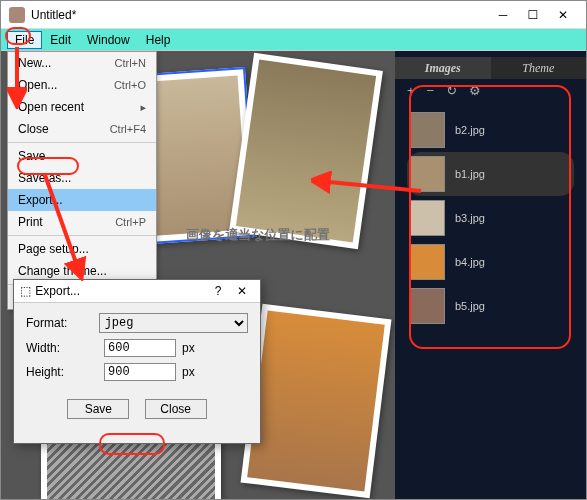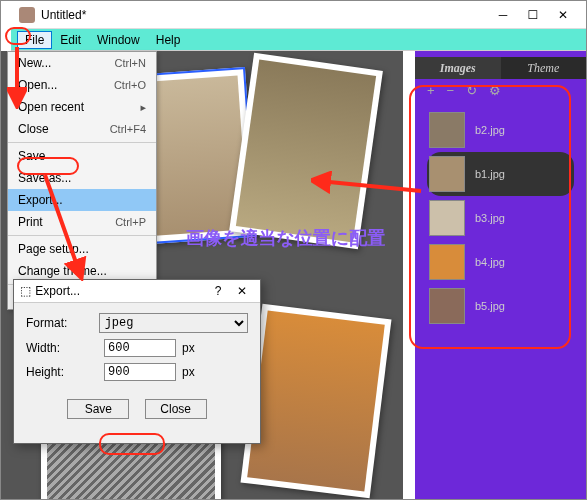--- a/index.html
+++ b/index.html
@@ -1,18 +1,18 @@
 <!DOCTYPE html>
 <html><head>
 <meta charset="utf-8">
 <style>
 * { margin: 0; padding: 0; box-sizing: border-box; font-family: "Segoe UI", Arial, sans-serif; }
 body { background: #444; width: 587px; height: 500px; overflow: hidden; position: relative; }
 
-.window { background: #fff; width: 587px; height: 500px; border: 1px solid #888; position: relative; padding-left: 10px; }
+.window { background: #fff; width: 587px; height: 500px; border: 1px solid #888; position: relative; }
 .titlebar { height: 28px; background: #fff; display: flex; align-items: center; padding: 0 8px; border-bottom: 1px solid #ddd; }
 .titlebar .icon { width: 16px; height: 16px; margin-right: 6px; background: #a87; border-radius: 3px; display: flex; align-items: center; justify-content: center; }
 .titlebar .title { font-size: 12px; flex: 1; }
 .titlebar .winbtn { width: 30px; height: 20px; display: flex; align-items: center; justify-content: center; font-size: 12px; cursor: pointer; }
 
 .menubar { height: 22px; background: #5eead4; display: flex; align-items: center; padding-left: 6px; font-size: 12px; border-bottom: 1px solid #ccc; }
 .menubar .mitem { padding: 2px 8px; cursor: pointer; }
 .menubar .mitem.active { background: #e5f1fb; border: 1px solid #0078d7; padding: 1px 7px; }
 
 .dropdown { position: absolute; top: 50px; left: 6px; width: 150px; background: #f4f4f4; border: 1px solid #999; box-shadow: 2px 2px 4px rgba(0,0,0,.2); z-index: 20; font-size: 12px; }
@@ -27,21 +27,21 @@
 .photo .img { width: 100%; height: 100%; }
 .ph1 { top: 20px; left: 130px; width: 120px; height: 170px; transform: rotate(-4deg); border: 2px solid #2a5fff; }
 .ph1 .img { background: linear-gradient(#c9b89a,#a89070); }
 .ph2 { top: 10px; left: 240px; width: 130px; height: 180px; transform: rotate(8deg); }
 .ph2 .img { background: linear-gradient(#8a7a5a,#b8a880); }
 .ph3 { top: 260px; left: 250px; width: 130px; height: 180px; transform: rotate(7deg); }
 .ph3 .img { background: linear-gradient(#d88c3a,#a8754a); }
 .ph4 { top: 380px; left: 40px; width: 180px; height: 100px; }
 .ph4 .img { background: repeating-linear-gradient(135deg,#aaa,#aaa 3px,#666 3px,#666 6px); }
 
-.sidepanel { position: absolute; right: 0; top: 50px; bottom: 0; width: 171px; background: #6d28d9; color: #ccc; }
+.sidepanel { position: absolute; right: 0; top: 50px; bottom: 0; width: 191px; background: #0f172a; color: #ccc; }
 .tabs { display: flex; height: 28px; padding-top: 6px; }
 .tab { flex: 1; text-align: center; font-size: 12px; line-height: 22px; cursor: pointer; }
 .tab.active { background: #3a3a3a; font-weight: bold; font-style: italic; font-family: Georgia, serif; }
 .tab.inactive { background: #2a2a2a; font-style: italic; font-family: Georgia, serif; }
 .toolrow { display: flex; gap: 12px; padding: 4px 12px; font-size: 13px; color: #aaa; }
 .toolrow span { cursor: pointer; }
 .thumblist { padding: 6px 12px; }
 .thumb { display: flex; align-items: center; padding: 4px 2px; cursor: pointer; }
 .thumb.sel { background: #333; border-radius: 14px; }
 .thumb .tpic { width: 36px; height: 36px; border: 1px solid #888; margin-right: 10px; background: #776655; }
@@ -53,21 +53,21 @@
 .export-dialog .dhead .dbtn { width: 24px; text-align: center; cursor: pointer; }
 .export-dialog .dbody { padding: 10px 12px; }
 .export-dialog .frow { display: flex; align-items: center; margin-bottom: 6px; font-family: "Courier New", monospace; font-size: 12px; }
 .export-dialog .frow .flab { width: 78px; }
 .export-dialog .frow input[type=text] { width: 72px; border: 1px solid #888; padding: 1px 3px; font-size: 12px; font-family: inherit; }
 .export-dialog .frow select { width: 160px; border: 1px solid #888; font-size: 12px; font-family: inherit; padding: 1px; }
 .export-dialog .frow .unit { margin-left: 6px; }
 .export-dialog .dactions { text-align: center; padding: 12px 0 14px; }
 .export-dialog .dactions button { width: 62px; padding: 2px 0; margin: 0 6px; font-size: 12px; border: 1px solid #888; background: #eee; cursor: pointer; }
 
-.annot { position: absolute; color: #8b5cf6; font-weight: bold; font-size: 18px; z-index: 40; pointer-events: none; }
+.annot { position: absolute; color: #737373; font-weight: bold; font-size: 13px; z-index: 40; pointer-events: none; }
 .ring { position: absolute; border: 2px solid #ff2a1a; border-radius: 10px; z-index: 35; pointer-events: none; }
 .arrow { position: absolute; z-index: 38; pointer-events: none; }
 </style>
 </head>
 <body>
 
 <div class="window">
 
   <div class="titlebar">
     <span class="icon"></span>

